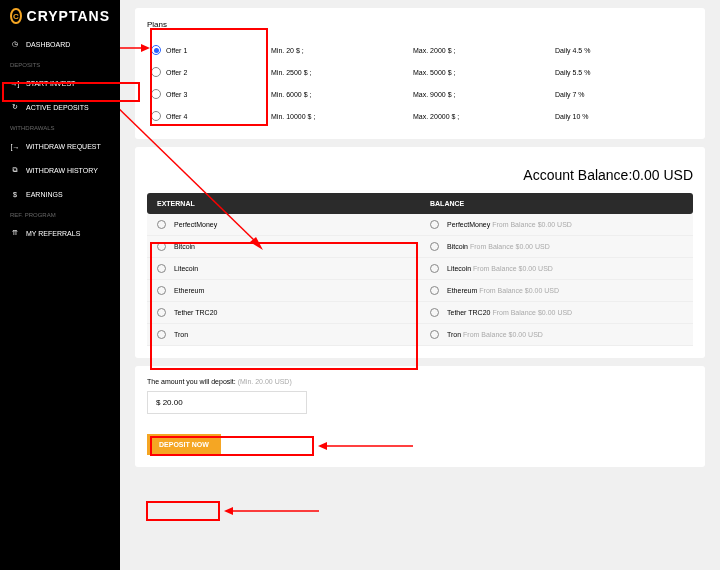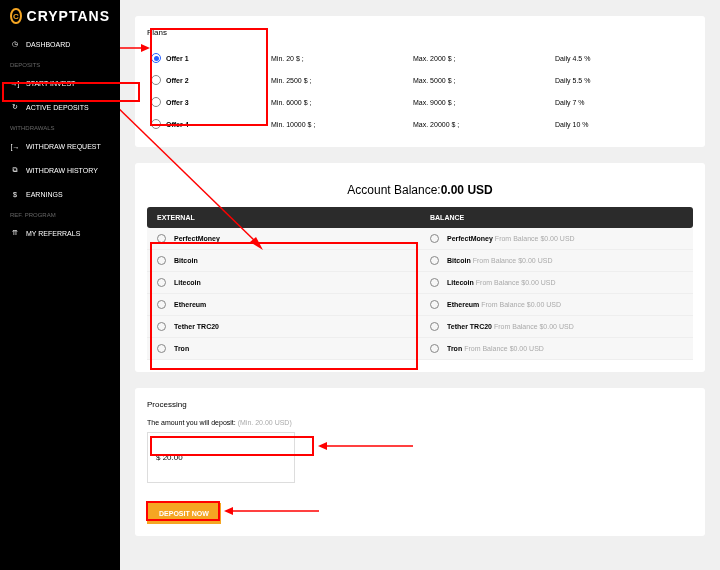--- a/index.html
+++ b/index.html
@@ -6,38 +6,38 @@
 body{background:#f0f0f0;width:720px;height:570px;overflow:hidden;font-size:8px}
 .app{display:flex;height:100%}
 .sidebar{width:120px;background:#000;color:#fff;flex-shrink:0}
 .logo{display:flex;align-items:center;padding:8px 10px;gap:5px}
 .logo-circle{width:16px;height:16px;border:2px solid #f5a623;border-radius:50%;display:flex;align-items:center;justify-content:center;font-size:8px;font-weight:bold;color:#f5a623}
 .logo-text{font-size:14px;font-weight:bold;letter-spacing:1px}
 .nav-item{display:flex;align-items:center;padding:7px 10px;gap:6px;font-size:7px;cursor:pointer;text-transform:uppercase}
 .nav-section{padding:6px 10px 3px;font-size:6px;color:#666;text-transform:uppercase}
 .nav-icon{width:10px;height:10px;display:inline-flex;align-items:center;justify-content:center}
 .main{flex:1;padding:0 15px;overflow-y:auto;background:#f0f0f0}
-.card{background:#fff;border-radius:3px;padding:12px;margin:16px 0}
+.card{background:#fff;border-radius:3px;padding:12px;margin:8px 0}
 .card-title{font-size:8px;margin-bottom:10px}
 .plans-grid{display:grid;grid-template-columns:120px 1fr 1fr 1fr;gap:0;font-size:7px}
 .plan-cell{padding:6px 4px;display:flex;align-items:center;gap:5px}
 .radio{width:10px;height:10px;border:1px solid #888;border-radius:50%;display:inline-flex;align-items:center;justify-content:center;flex-shrink:0}
 .radio.selected::after{content:'';width:5px;height:5px;background:#2962ff;border-radius:50%}
 .radio.selected{border-color:#2962ff}
-.bold{font-weight:bold}
-.balance-row{display:flex;justify-content:center;font-size:12px;margin-top:8px}
+.bold{font-weight:normal}
+.balance-row{display:flex;justify-content:flex-end;font-size:14px;margin-top:8px}
 .gateway-header{display:flex;background:#2b2b2b;color:#fff;border-radius:3px;font-size:7px;font-weight:bold}
 .gateway-header>div{flex:1;padding:7px 10px}
 .gateway-body{display:flex}
 .gateway-col{flex:1}
 .gateway-row{display:flex;align-items:center;padding:6px 10px;gap:8px;background:#f7f7f7;border-bottom:1px solid #eee;font-size:7px}
 .gateway-row .radio{width:9px;height:9px}
 .muted{color:#aaa;font-weight:normal}
 .input-label{font-size:7px;margin-bottom:6px}
-.input-box{border:1px solid #ddd;padding:20px 8px;font-size:8px;width:148px}
+.input-box{border:1px solid #ddd;padding:6px 8px;font-size:8px;width:160px}
 .deposit-btn{background:#f5a623;color:#fff;border:none;padding:7px 12px;font-size:7px;font-weight:bold;cursor:pointer;text-transform:uppercase;margin-top:20px}
 .red-box{position:absolute;border:2px solid red;pointer-events:none;z-index:10}
 .red-arrow{position:absolute;pointer-events:none;z-index:10}
 .main{position:relative}
 </style>
 </head>
 <body>
 
 <div class="app">
   <div class="sidebar">
@@ -174,21 +174,20 @@
               <div class="gateway-row">
                 <span class="radio"></span>
                 <span><span class="bold">Tron</span> <span class="muted">From Balance $0.00 USD</span></span>
               </div>
             </div>
         </div>
       </div>
     </div>
 
     <div class="card">
-      <div class="card-title">Processing</div>
       <div class="input-label">
         <span>The amount you will deposit:</span>
         <span class="muted">(Min. 20.00 USD)</span>
       </div>
       <input class="input-box" value="$ 20.00" style="">
       <div><button class="deposit-btn">DEPOSIT NOW</button></div>
     </div>
 
     <div class="red-box" style="left:30px;top:28px;width:118px;height:98px"></div>
     <div class="red-box" style="left:30px;top:242px;width:268px;height:128px"></div>

